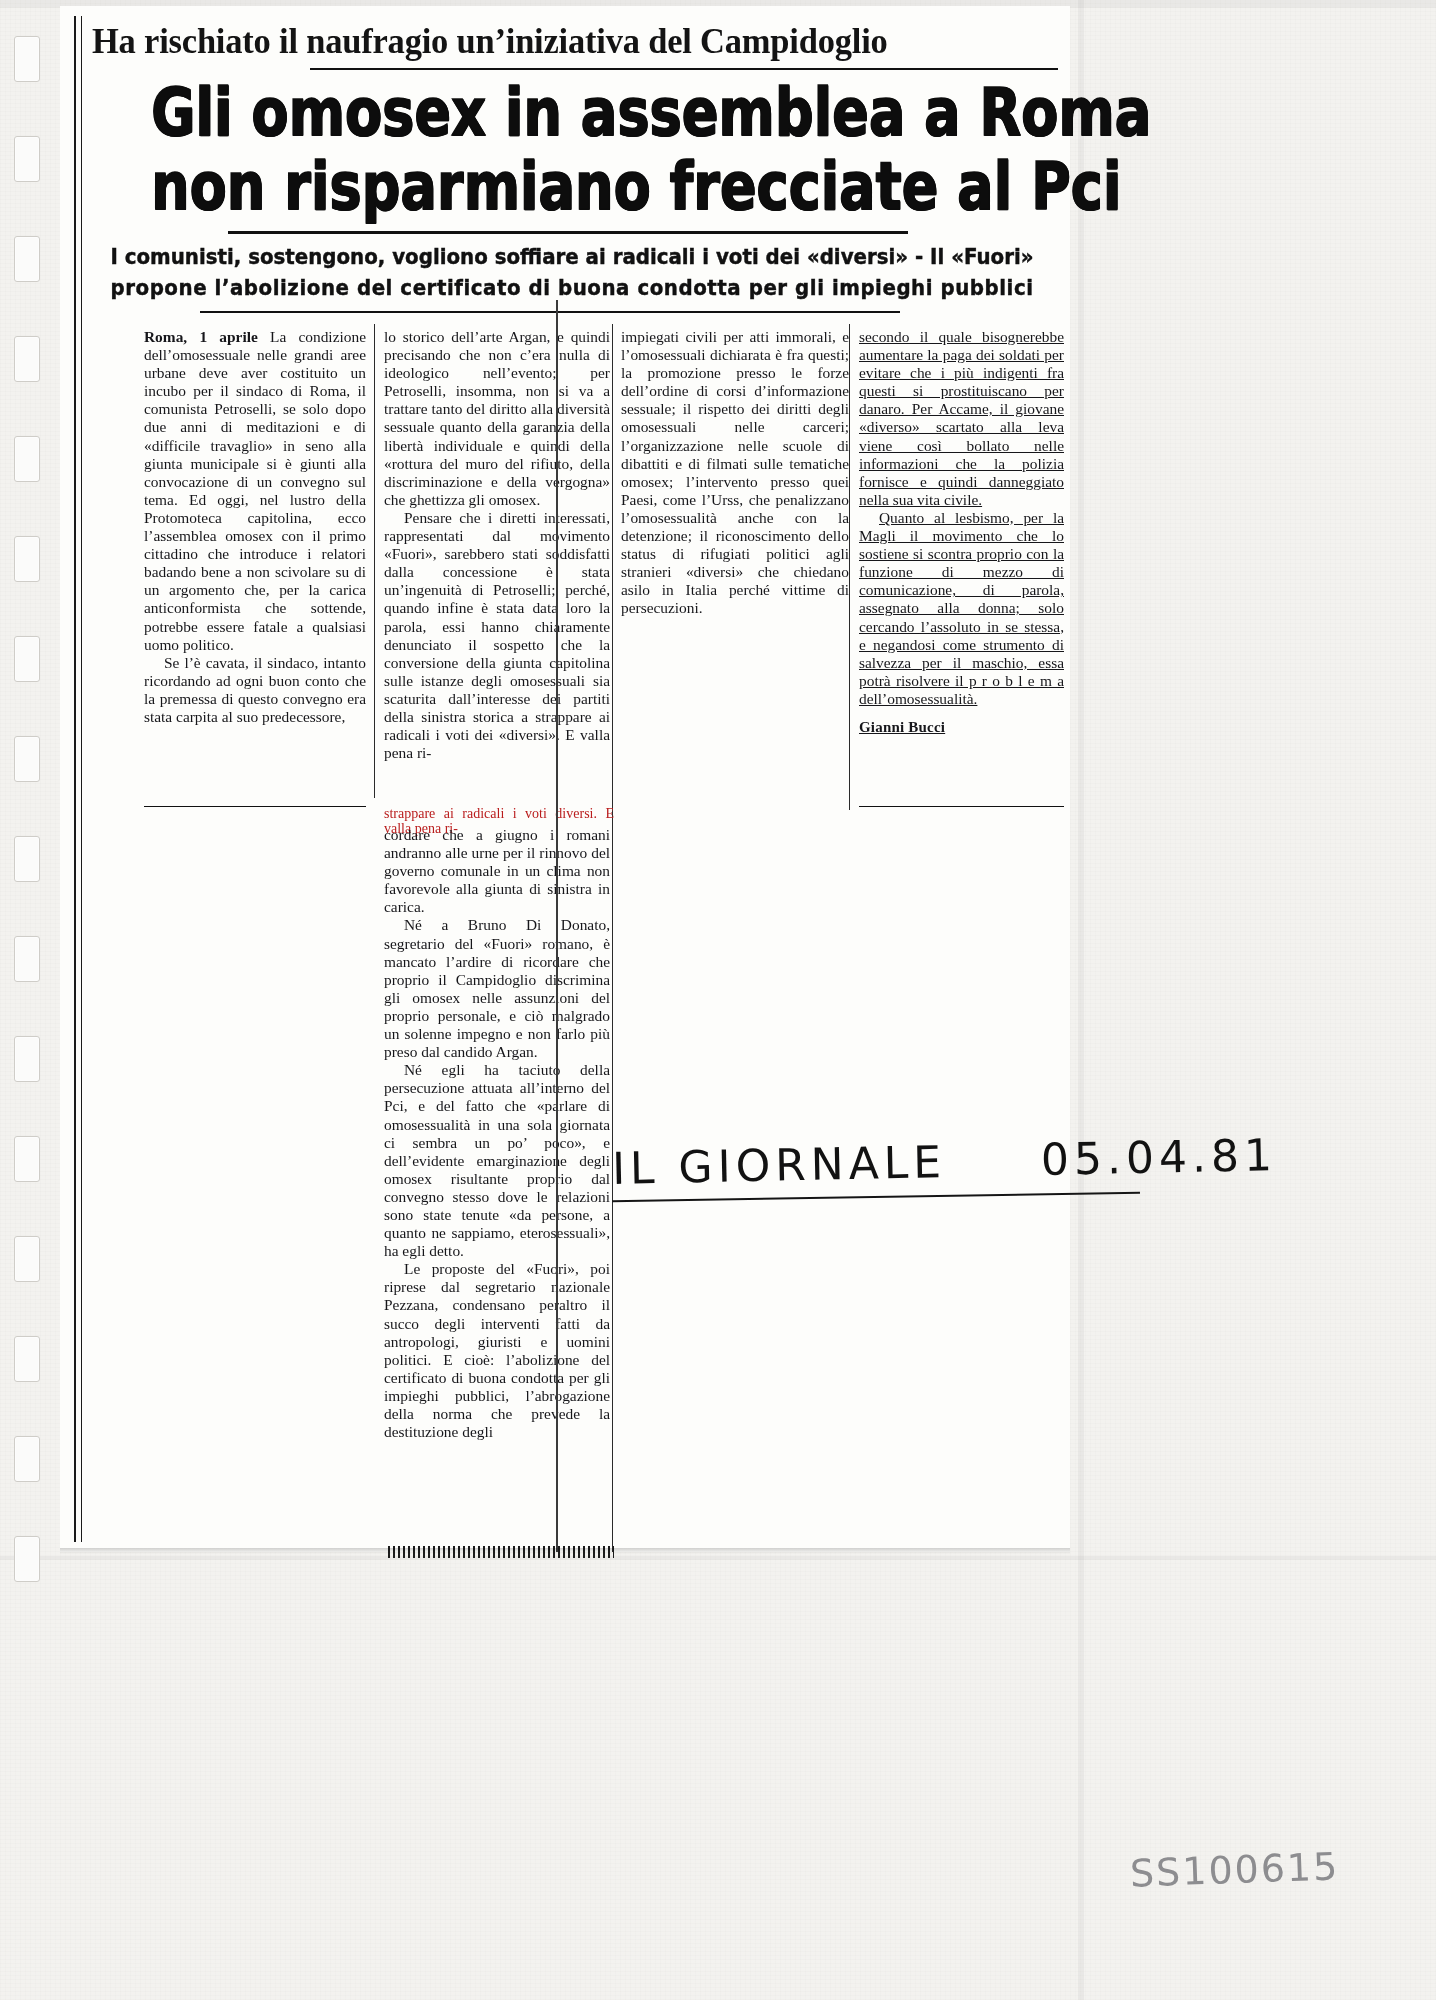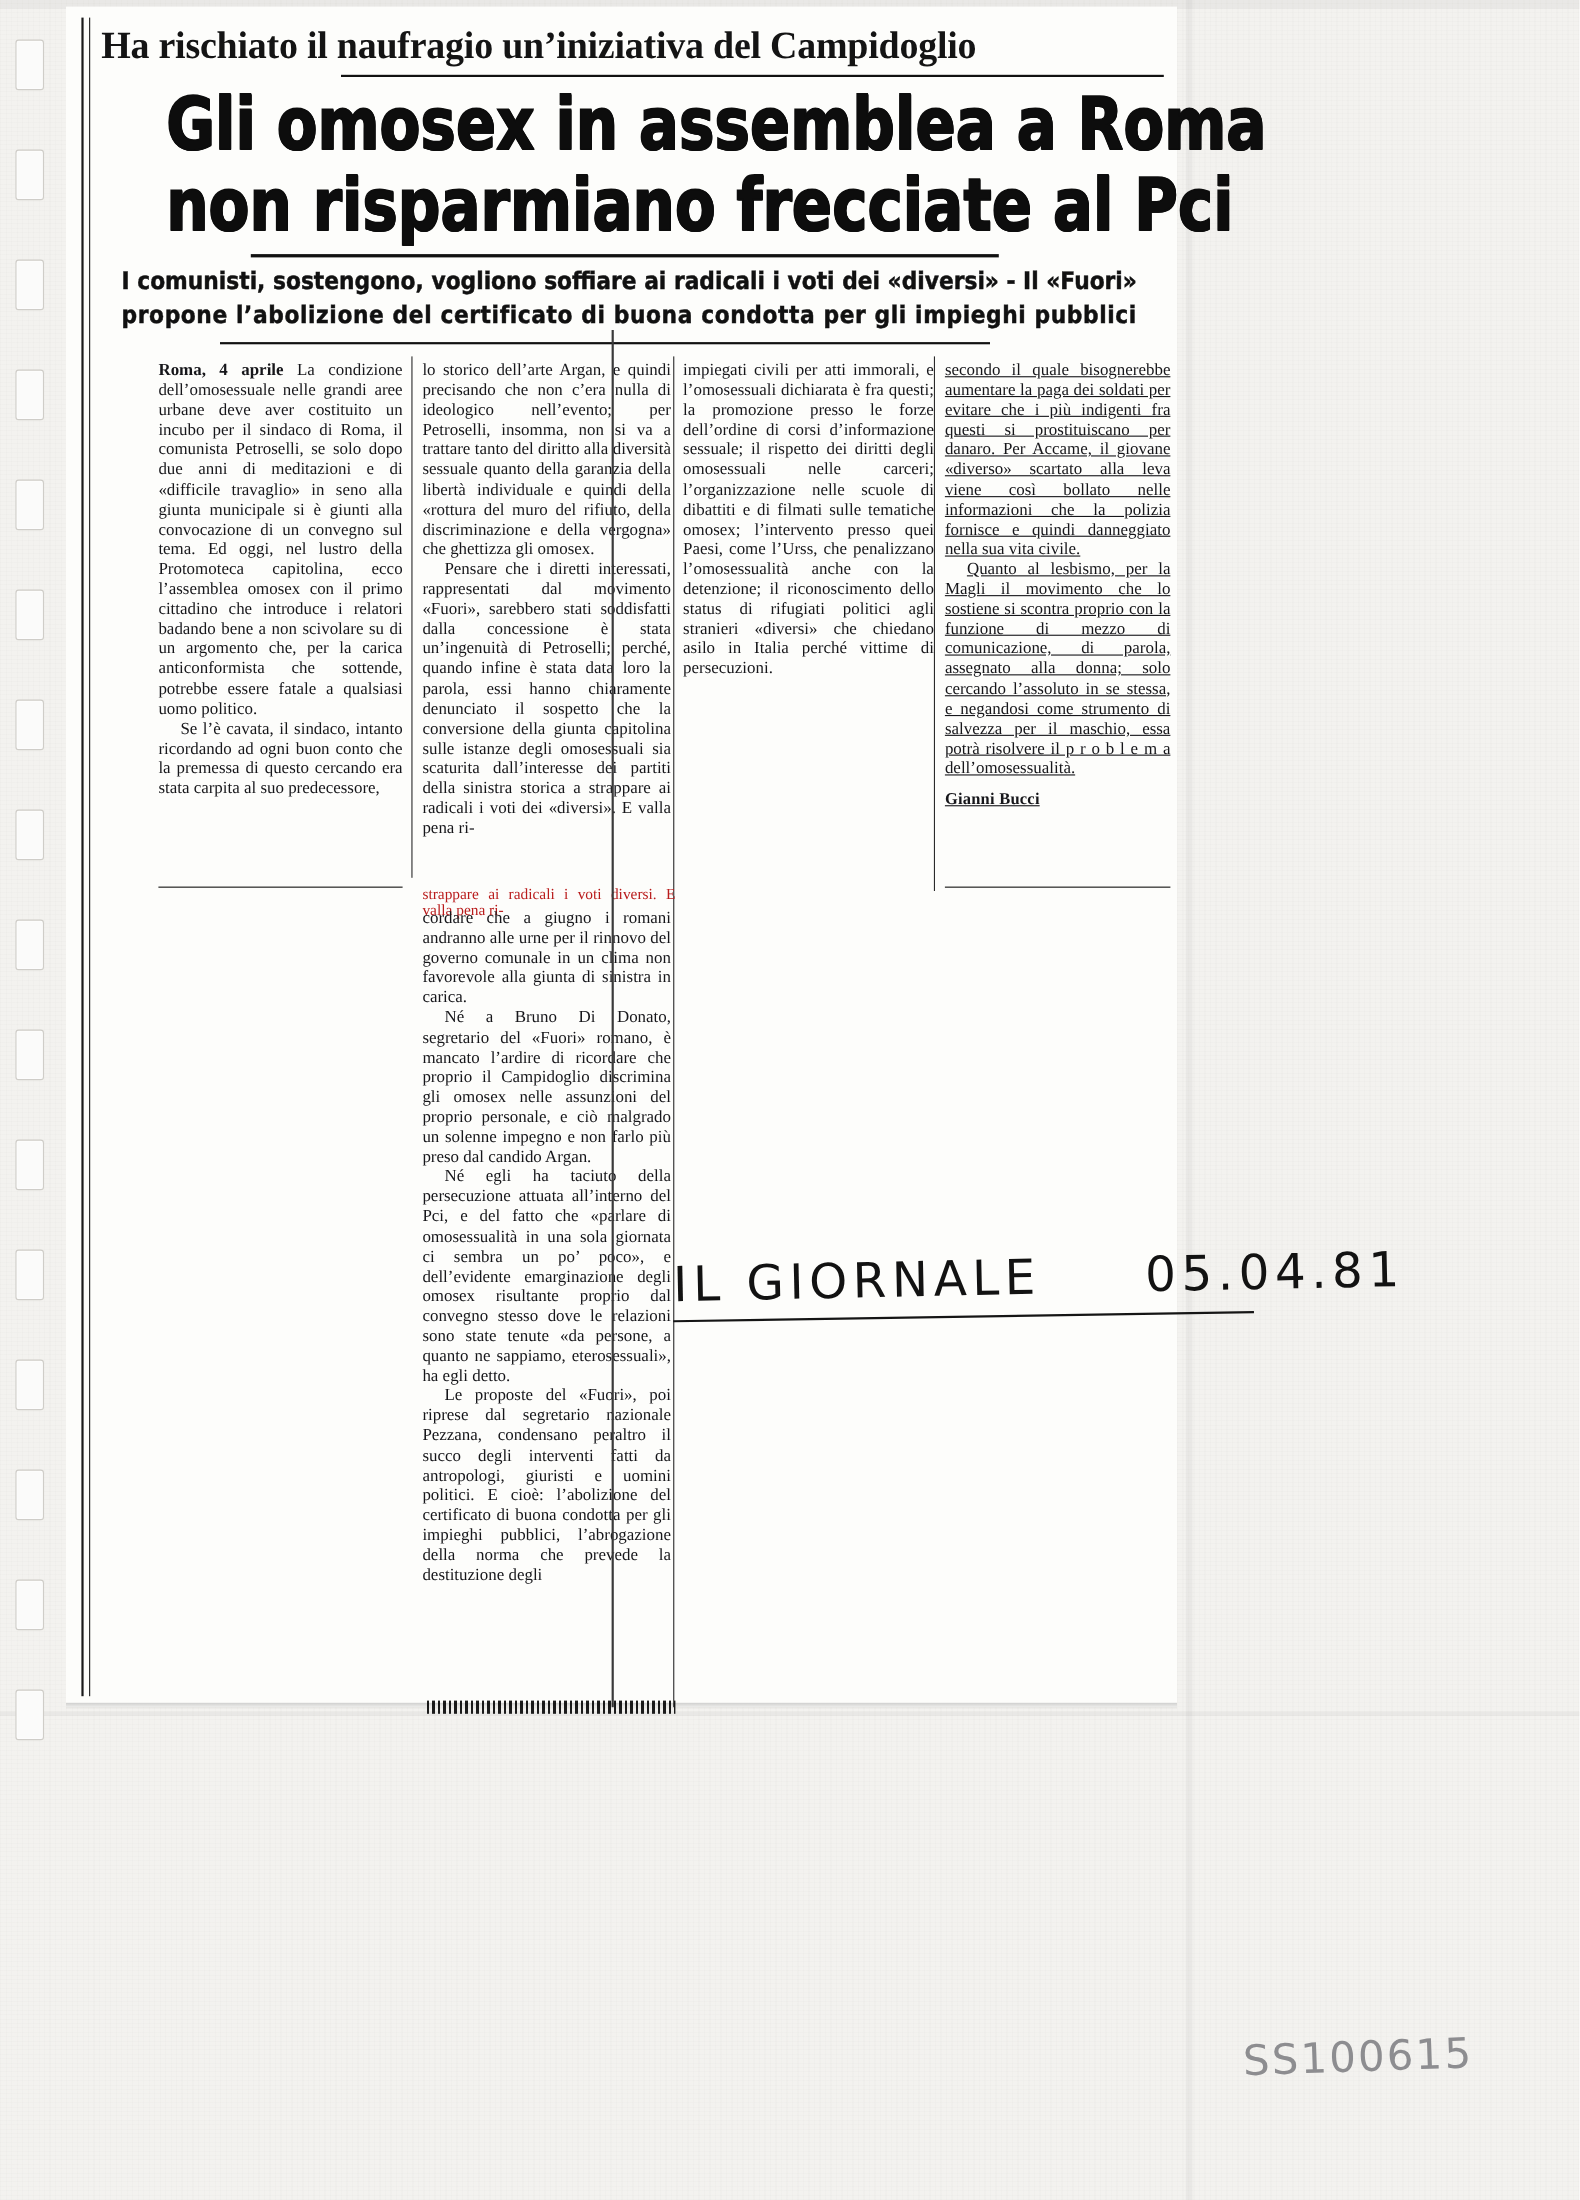--- a/index.html
+++ b/index.html
@@ -180,23 +180,23 @@
 
   <div class="deck-line" id="deck1">I comunisti, sostengono, vogliono soffiare ai radicali i voti dei «diversi» - Il «Fuori»</div>
   <div class="deck-line" id="deck2">propone l’abolizione del certificato di buona condotta per gli impieghi pubblici</div>
   <div class="hr-thin" style="left:140px;top:305px;width:700px;"></div>
 
   <div class="colrule" style="left:314px;top:318px;height:474px;"></div>
   <div class="colrule" style="left:552px;top:318px;height:1228px;"></div>
   <div class="colrule" style="left:789px;top:318px;height:486px;"></div>
 
   <div class="col" id="col1">
-    <p class="noind"><span class="dateline">Roma, 4 aprile</span>
+    <p class="noind"><span class="dateline">Roma, 1 aprile</span>
       <span>La condizione dell’omosessuale nelle grandi aree urbane deve aver costituito un incubo per il sindaco di Roma, il comunista Petroselli, se solo dopo due anni di meditazioni e di «difficile travaglio» in seno alla giunta municipale si è giunti alla convocazione di un convegno sul tema. Ed oggi, nel lustro della Protomoteca capitolina, ecco l’assemblea omosex con il primo cittadino che introduce i relatori badando bene a non scivolare su di un argomento che, per la carica anticonformista che sottende, potrebbe essere fatale a qualsiasi uomo politico.</span></p>
-    <p>Se l’è cavata, il sindaco, intanto ricordando ad ogni buon conto che la premessa di questo cercando era stata carpita al suo predecessore,</p>
+    <p>Se l’è cavata, il sindaco, intanto ricordando ad ogni buon conto che la premessa di questo convegno era stata carpita al suo predecessore,</p>
   </div>
   <div class="hr-thin" style="left:84px;top:800px;width:222px;height:1px;"></div>
 
   <div class="col" id="col2">
     <p class="noind">lo storico dell’arte Argan, e quindi precisando che non c’era nulla di ideologico nell’evento; per Petroselli, insomma, non si va a trattare tanto del diritto alla diversità sessuale quanto della garanzia della libertà individuale e quindi della «rottura del muro del rifiuto, della discriminazione e della vergogna» che ghettizza gli omosex.</p>
     <p>Pensare che i diretti interessati, rappresentati dal movimento «Fuori», sarebbero stati soddisfatti dalla concessione è stata un’ingenuità di Petroselli; perché, quando infine è stata data loro la parola, essi hanno chiaramente denunciato il sospetto che la conversione della giunta capitolina sulle istanze degli omosessuali sia scaturita dall’interesse dei partiti della sinistra storica a strappare ai radicali i voti dei «diversi». E valla pena ri-</p>
   </div>
 
   <div id="ghost-band">strappare ai radicali i voti diversi. E valla pena ri-</div>
 

